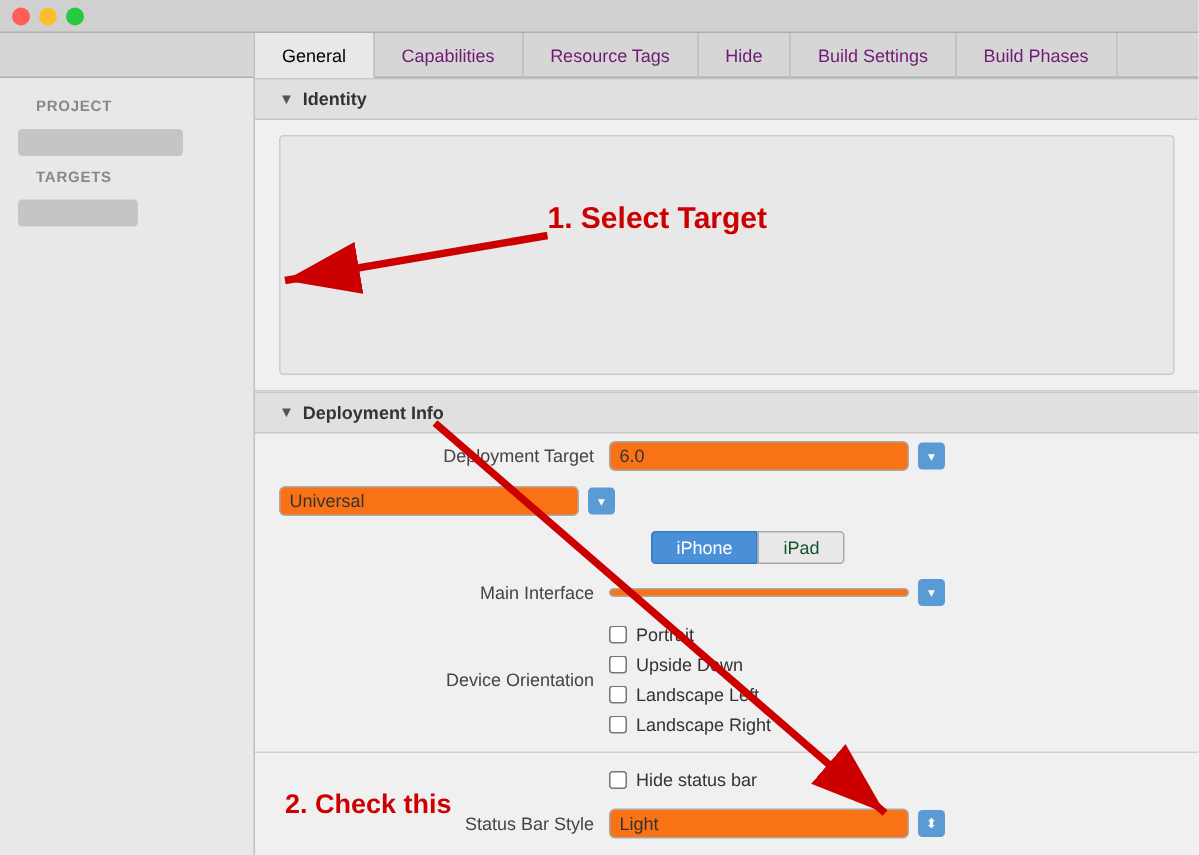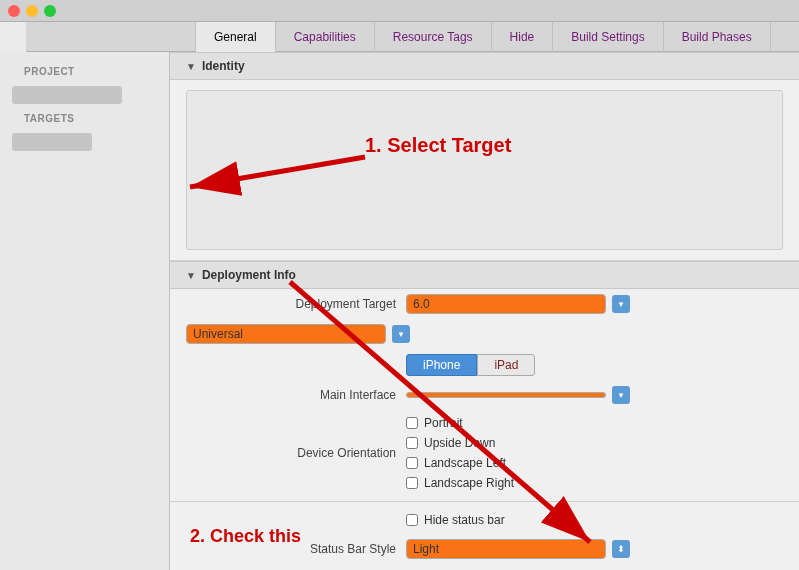--- a/index.html
+++ b/index.html
@@ -14,21 +14,20 @@
     }
 
     
     .tab-bar {
       display: flex;
       align-items: center;
       background: #d6d6d6;
       border-bottom: 1px solid #b0b0b0;
       height: 30px;
       padding-left: 170px;
-      margin-left: 26px;
     }
     .tab-item {
       padding: 0 18px;
       height: 30px;
       line-height: 30px;
       font-size: 12px;
       color: #701a75;
       cursor: pointer;
       border-right: 1px solid #c0c0c0;
       border-left: 1px solid #c0c0c0;
@@ -166,28 +165,29 @@
     }
     .dropdown-wrapper {
       display: flex;
       align-items: center;
     }
 
     
     .device-buttons {
       display: flex;
       gap: 0;
+      margin-left: 28px;
     }
     .dev-btn {
       padding: 3px 16px;
       font-size: 12px;
       border: 1px solid #aaa;
       cursor: pointer;
       background: #e8e8e8;
-      color: #7f1d1d;
+      color: #14532d;
     }
     .dev-btn.active {
       background: #4a90d9;
       color: white;
       border-color: #3579c0;
       border-radius: 3px 0 0 3px;
     }
     .dev-btn:last-child {
       border-radius: 0 3px 3px 0;
     }

